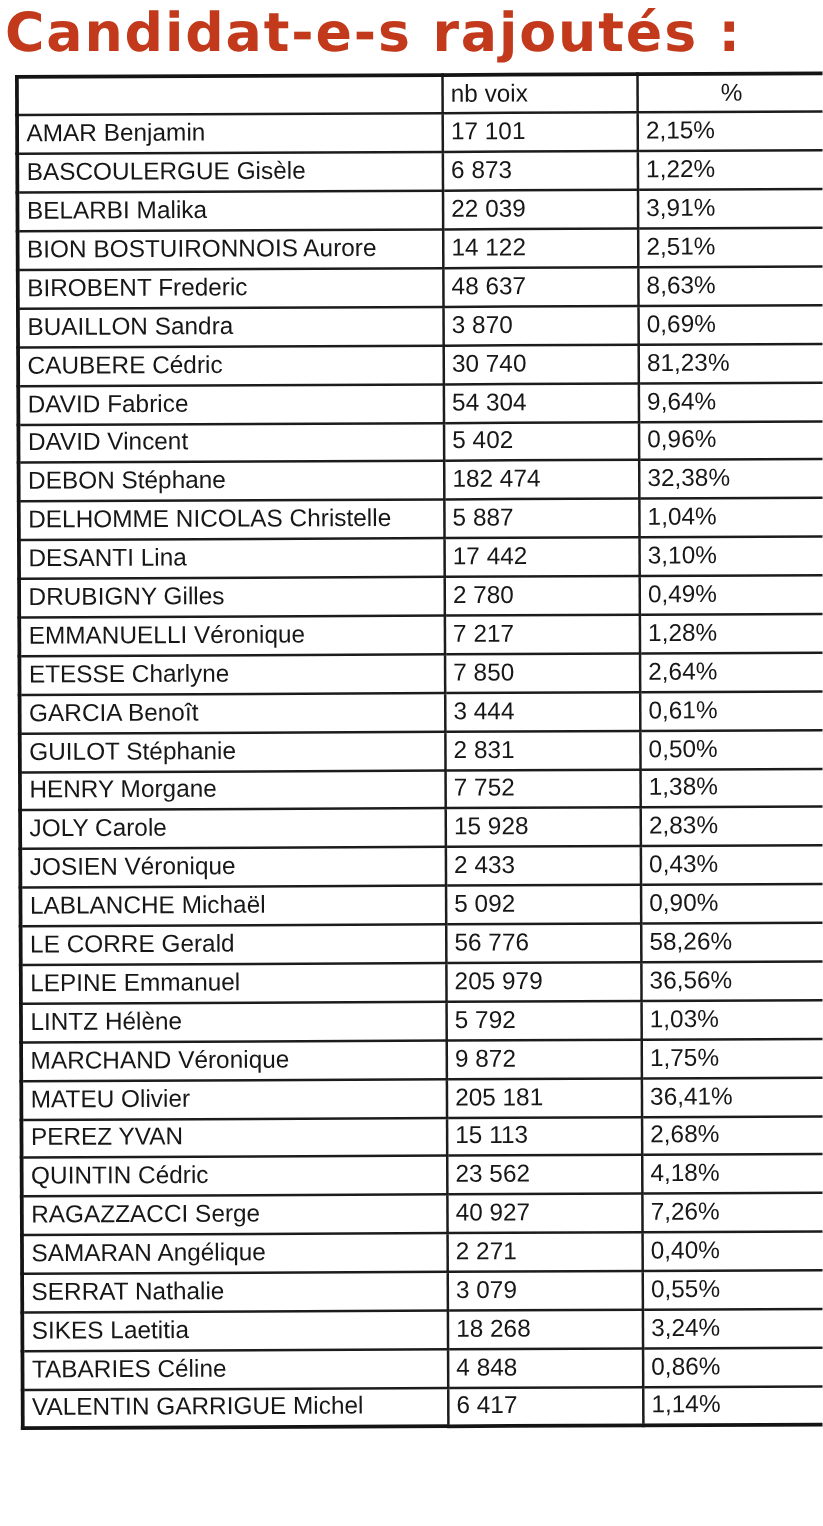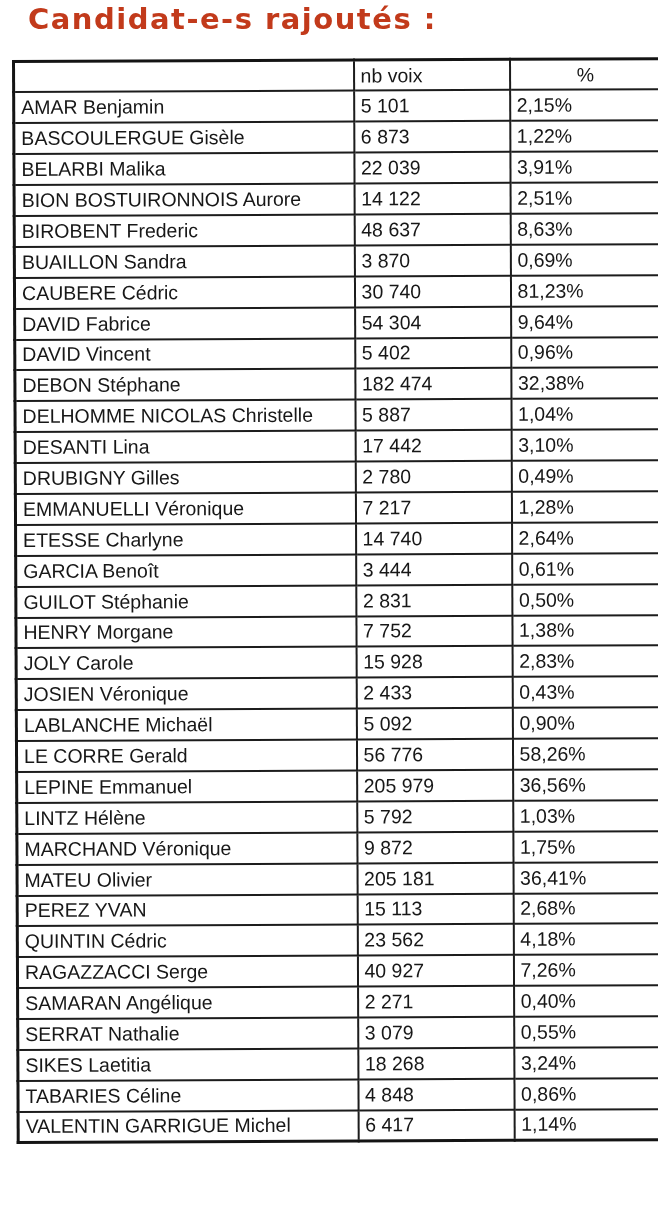--- a/index.html
+++ b/index.html
@@ -12,26 +12,26 @@
     font-family: "Liberation Sans", sans-serif;
   }
   .page {
     position: relative;
     width: 658px;
     height: 1221px;
     background: #ffffff;
   }
   .title {
     position: absolute;
-    left: 28px;
+    left: 4px;
     top: 2px;
     margin: 0;
     font-family: "DejaVu Sans", sans-serif;
     font-weight: 700;
-    font-size: 29px;
+    font-size: 43px;
     letter-spacing: 1.5px;
     color: #c23a1b;
     white-space: nowrap;
   }
   .results-table {
     position: absolute;
     left: 12px;
     top: 60px;
     width: 634px;
     border-collapse: collapse;
@@ -69,21 +69,21 @@
     <thead>
       <tr>
         <th class="col-name"></th>
         <th class="col-votes">nb voix</th>
         <th class="col-pct">%</th>
       </tr>
     </thead>
     <tbody id="rows-body">
         <tr>
           <td class="col-name">AMAR Benjamin</td>
-          <td class="col-votes">5 101</td>
+          <td class="col-votes">17 101</td>
           <td class="col-pct">2,15%</td>
         </tr>
         <tr>
           <td class="col-name">BASCOULERGUE Gisèle</td>
           <td class="col-votes">6 873</td>
           <td class="col-pct">1,22%</td>
         </tr>
         <tr>
           <td class="col-name">BELARBI Malika</td>
           <td class="col-votes">22 039</td>
@@ -139,21 +139,21 @@
           <td class="col-votes">2 780</td>
           <td class="col-pct">0,49%</td>
         </tr>
         <tr>
           <td class="col-name">EMMANUELLI Véronique</td>
           <td class="col-votes">7 217</td>
           <td class="col-pct">1,28%</td>
         </tr>
         <tr>
           <td class="col-name">ETESSE Charlyne</td>
-          <td class="col-votes">14 740</td>
+          <td class="col-votes">7 850</td>
           <td class="col-pct">2,64%</td>
         </tr>
         <tr>
           <td class="col-name">GARCIA Benoît</td>
           <td class="col-votes">3 444</td>
           <td class="col-pct">0,61%</td>
         </tr>
         <tr>
           <td class="col-name">GUILOT Stéphanie</td>
           <td class="col-votes">2 831</td>

